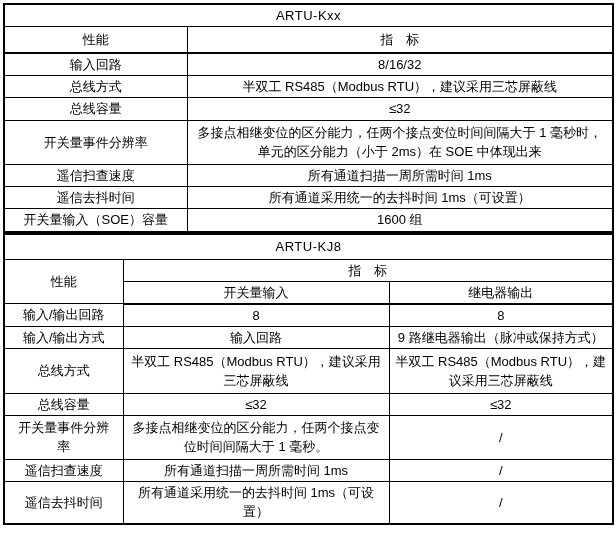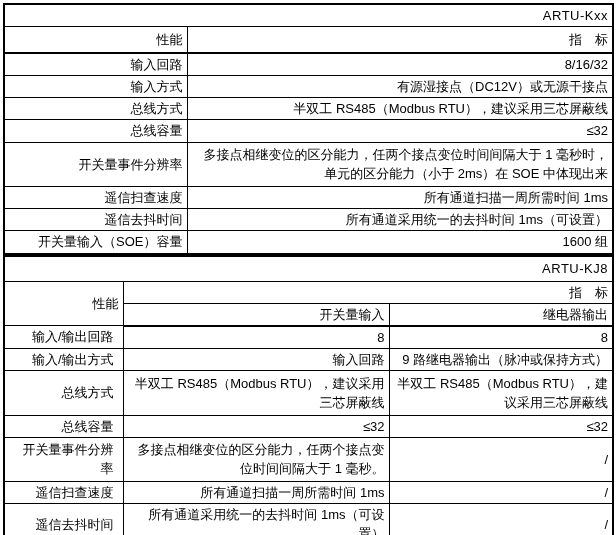--- a/index.html
+++ b/index.html
@@ -16,21 +16,21 @@
     padding: 3px 3px 0 3px;
   }
   table.spec {
     border-collapse: collapse;
     table-layout: fixed;
     width: 609px;
     border: 2px solid #000000;
   }
   table.spec td {
     border: 1px solid #000000;
-    text-align: right;
+    text-align: center;
     vertical-align: middle;
     padding: 1px 4px;
     line-height: 19px;
     overflow: hidden;
     word-break: break-all;
   }
   
   tr.thick-below td { border-bottom-width: 2px; }
   td.thick-below { border-bottom-width: 2px; }
   
@@ -56,24 +56,20 @@
       <tr style="height:22px">
         <td colspan="2" class="title-cell">ARTU-Kxx</td>
       </tr>
       <tr style="height:26px" class="thick-below">
         <td>性能</td>
         <td>指　标</td>
       </tr>
       <tr style="height:21px">
         <td>输入回路</td>
         <td>8/16/32</td>
-      </tr>
-      <tr style="height:21px">
-        <td>输入方式</td>
-        <td>有源湿接点（DC12V）或无源干接点</td>
       </tr>
       <tr style="height:21px">
         <td>总线方式</td>
         <td>半双工 RS485（Modbus RTU），建议采用三芯屏蔽线</td>
       </tr>
       <tr style="height:23px">
         <td>总线容量</td>
         <td>≤32</td>
       </tr>
       <tr style="height:44px">

